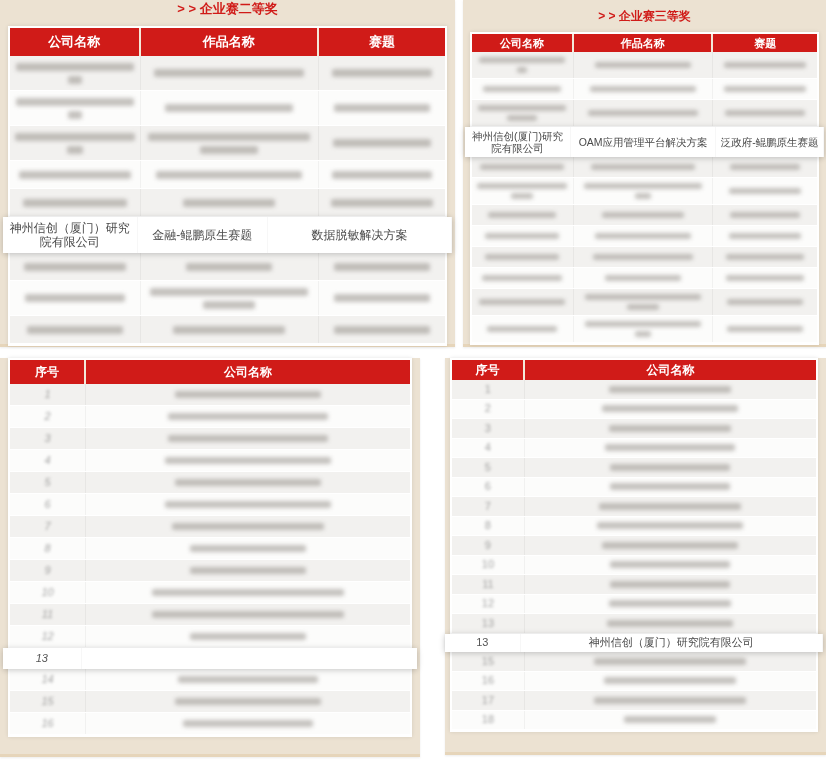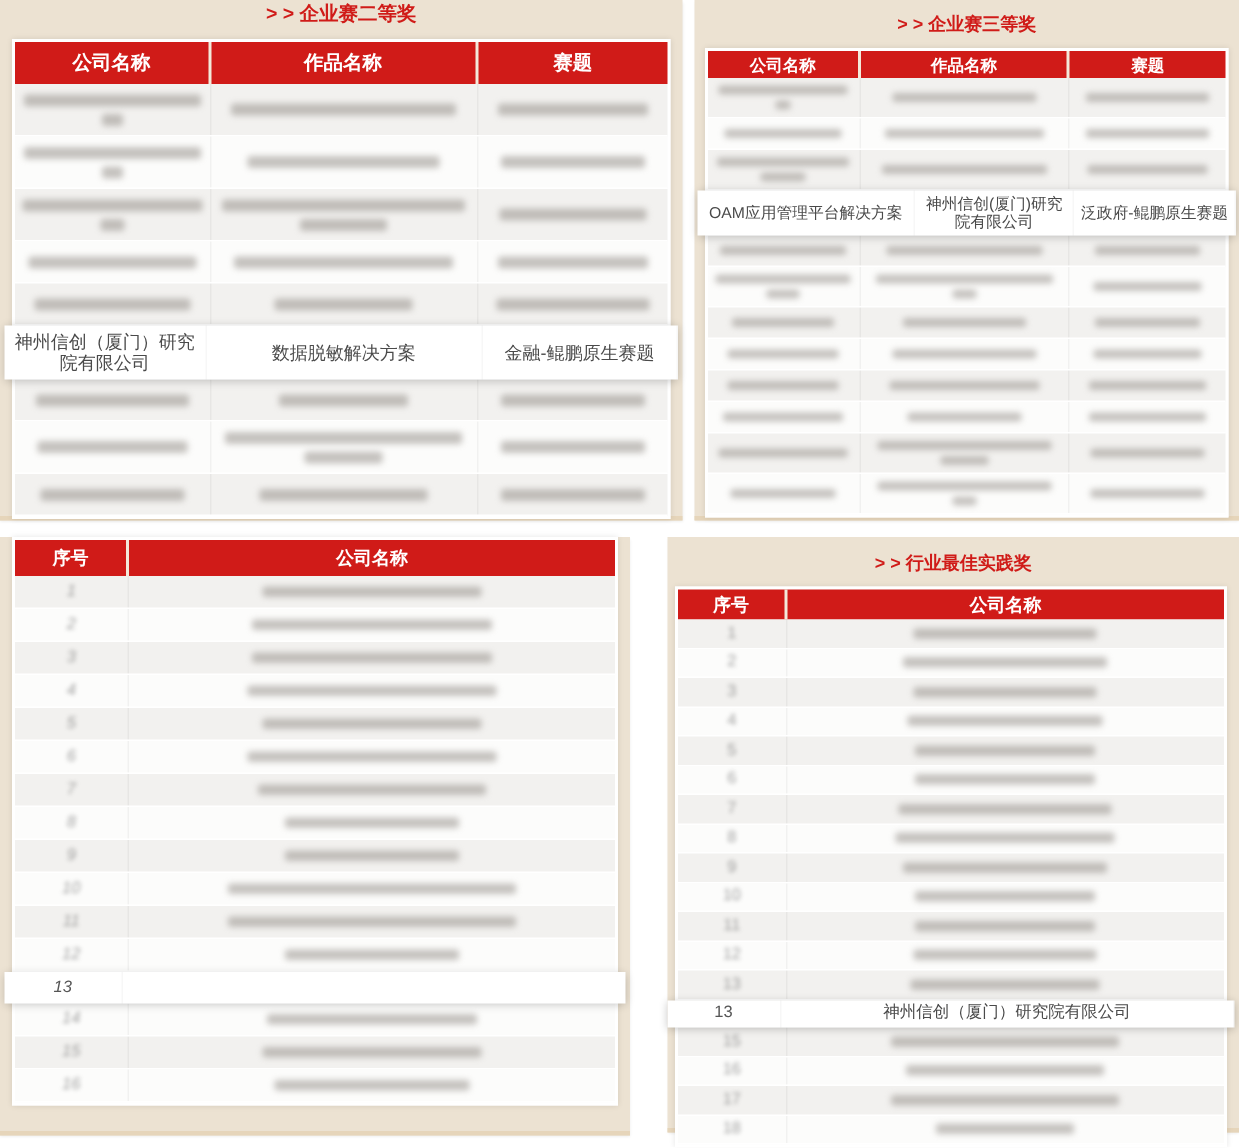--- a/index.html
+++ b/index.html
@@ -121,25 +121,25 @@
               <span class="bar" style="width: 92px;"></span>
             </div>
             <div class="td" style="width: 29%;">
               <span class="bar" style="width: 102px;"></span>
             </div>
           </div>
           <div class="row hl">
             <div class="td" style="width: 30%;">
               <span class="txt">神州信创（厦门）研究院有限公司</span>
             </div>
+            <div class="td" style="width: 29%;">
+              <span class="txt">金融-鲲鹏原生赛题</span>
+            </div>
             <div class="td" style="width: 41%;">
               <span class="txt">数据脱敏解决方案</span>
-            </div>
-            <div class="td" style="width: 29%;">
-              <span class="txt">金融-鲲鹏原生赛题</span>
             </div>
           </div>
           <div class="row stripe">
             <div class="td" style="width: 30%;">
               <span class="bar" style="width: 102px;"></span>
             </div>
             <div class="td" style="width: 41%;">
               <span class="bar" style="width: 86px;"></span>
             </div>
             <div class="td" style="width: 29%;">
@@ -210,25 +210,25 @@
               <span class="bar" style="width: 30px;"></span>
             </div>
             <div class="td" style="width: 40.5%;">
               <span class="bar" style="width: 110px;"></span>
             </div>
             <div class="td" style="width: 30%;">
               <span class="bar" style="width: 80px;"></span>
             </div>
           </div>
           <div class="row hl">
+            <div class="td" style="width: 29.5%;">
+              <span class="txt">神州信创(厦门)研究院有限公司</span>
+            </div>
             <div class="td" style="width: 40.5%;">
               <span class="txt">OAM应用管理平台解决方案</span>
-            </div>
-            <div class="td" style="width: 29.5%;">
-              <span class="txt">神州信创(厦门)研究院有限公司</span>
             </div>
             <div class="td" style="width: 30%; text-align: right;">
               <span class="txt">泛政府-鲲鹏原生赛题</span>
             </div>
           </div>
           <div class="row stripe">
             <div class="td" style="width: 29.5%;">
               <span class="bar" style="width: 84px;"></span>
             </div>
             <div class="td" style="width: 40.5%;">
@@ -451,21 +451,20 @@
               <span class="no blurred">16</span>
             </div>
             <div class="td" style="width: 81%;">
               <span class="bar" style="width: 130px;"></span>
             </div>
           </div>
         </div>
       </div>
     </section>
     <section class="panel p4">
-      <h2 class="title">&gt; &gt; 行业最佳实践奖</h2>
       <div class="table">
         <div class="thead">
           <span class="th" style="width: 20%;">序号</span>
           <span class="th" style="width: 80%;">公司名称</span>
         </div>
         <div class="tbody">
           <div class="row stripe">
             <div class="td" style="width: 20%;">
               <span class="no blurred">1</span>
             </div>

